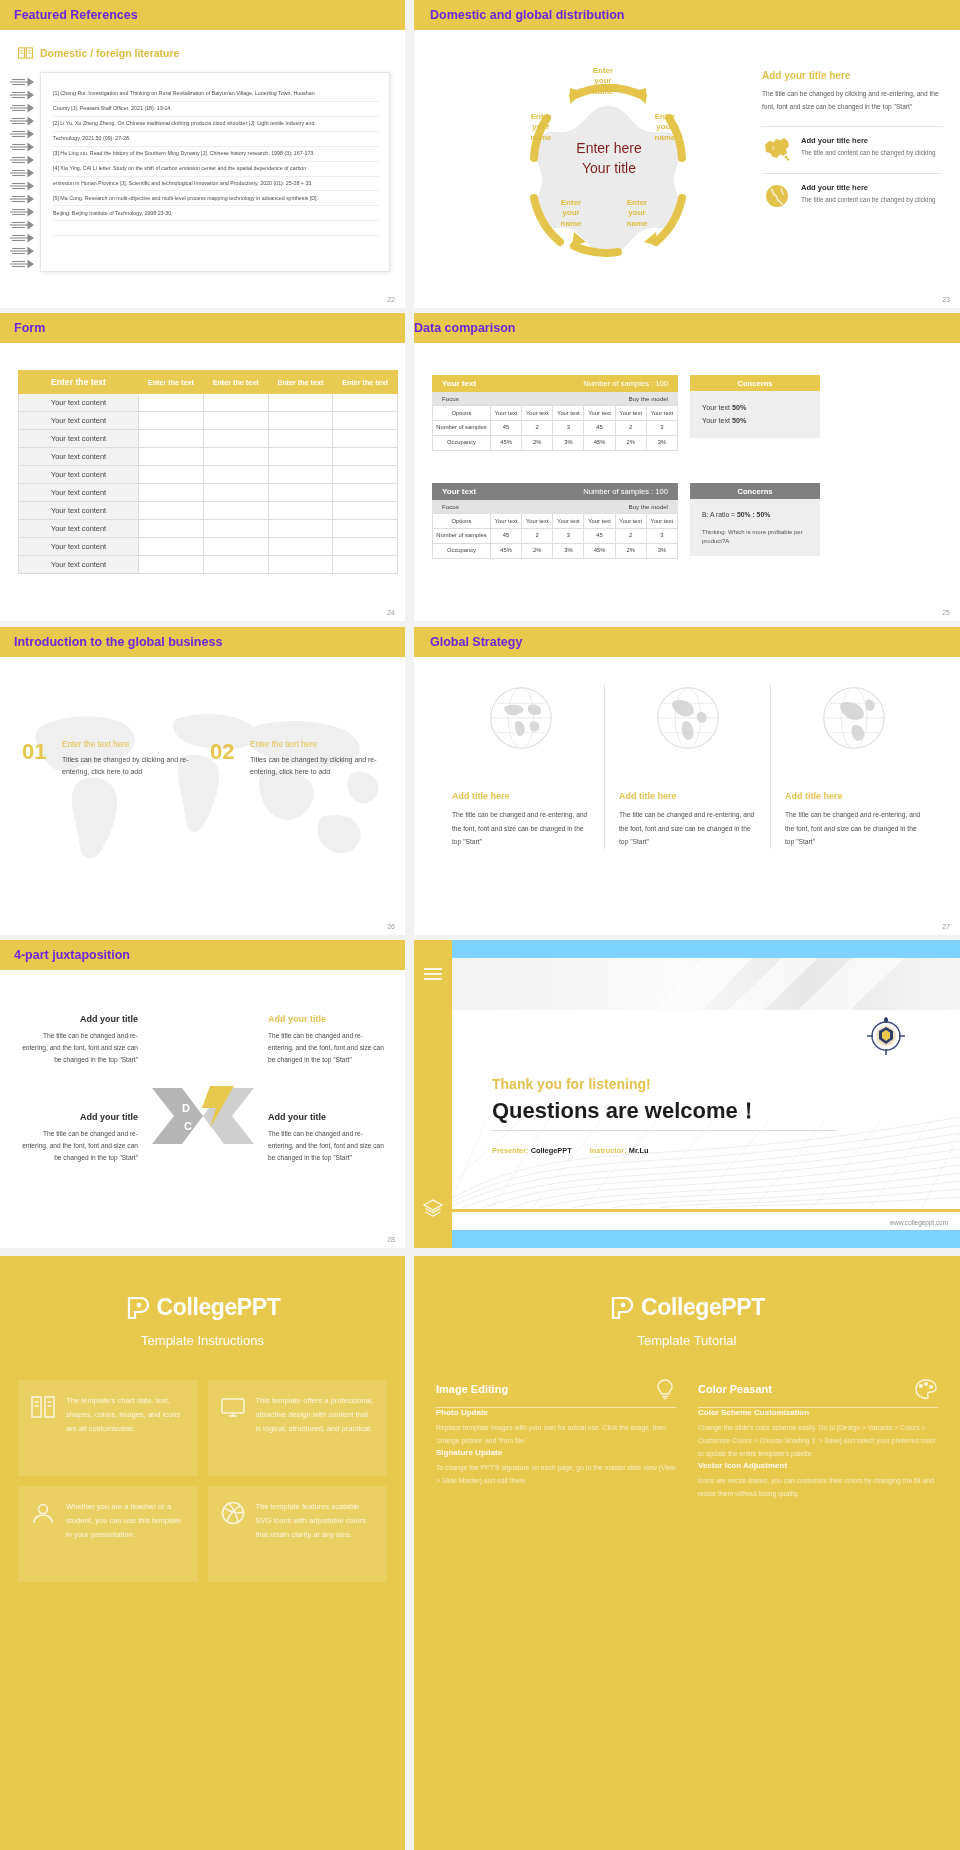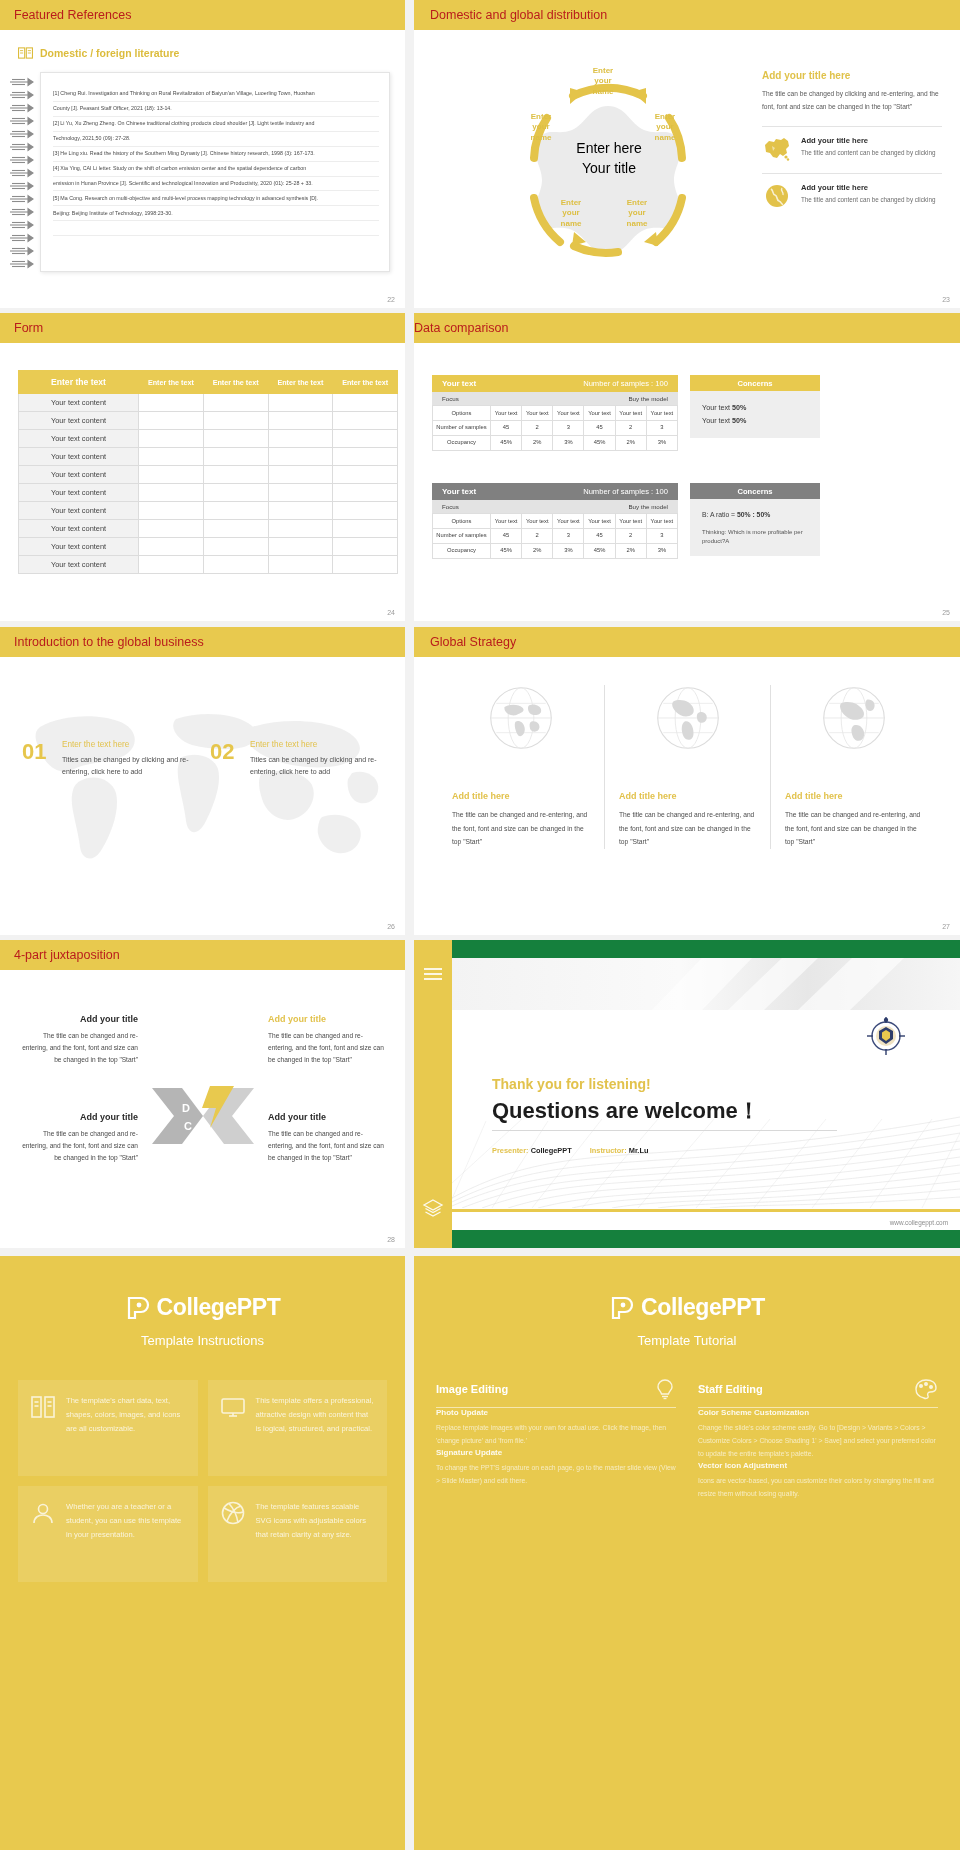--- a/index.html
+++ b/index.html
@@ -7,22 +7,22 @@
     width: 960px; height: 1850px;
     background: #ffffff;
     font-family: "Liberation Sans", sans-serif;
     overflow: hidden;
   }
   .deck { position: relative; width: 960px; height: 1850px; background:#f2f2f2; }
 
   
   .slide { position: absolute; background: #ffffff; overflow: hidden; }
   .hdr {
-    background: #e8c94e; color: #b91c1c;
-    font-weight: normal; display: flex; align-items: center;
+    background: #e8c94e; color: #6d28d9;
+    font-weight: bold; display: flex; align-items: center;
   }
   .pageno {
     position: absolute; right: 10px; bottom: 5px;
     font-size: 7px; color: #9b9b9b;
   }
 
   
   #s22 { left: 0; top: 0; width: 405px; height: 308px; }
   #s22 .hdr { height: 30px; width: 100%; padding-left: 14px; font-size: 12.5px; }
   #s22 .sect {
@@ -45,21 +45,21 @@
   #s22 .quills { position:absolute; left: 8px; top: 76px; width: 32px; }
   #s22 .quills svg { display:block; margin-bottom: 1px; }
 
   
   #s23 { left: 414px; top: 0; width: 546px; height: 308px; }
   #s23 .hdr { height: 30px; width: 100%; padding-left: 16px; font-size: 12.5px; }
   #s23 .donut { position: absolute; left: 84px; top: 58px; width: 220px; height: 218px; }
   #s23 .donut svg { display:block; }
   #s23 .ctr {
     position: absolute; left: 120px; top: 138px; width: 150px;
-    text-align: center; font-size: 14px; color: #000000; line-height: 1.45;
+    text-align: center; font-size: 14px; color: #7f1d1d; line-height: 1.45;
   }
   #s23 .nodelbl {
     position: absolute; text-align: center; color: #ddbf43;
     font-size: 8px; font-weight: bold; line-height: 1.3; width: 46px;
   }
   #s23 .rcol { position: absolute; left: 348px; top: 70px; width: 180px; }
   #s23 .rtitle { color: #e0c24a; font-weight: bold; font-size: 10px; margin-bottom: 7px; }
   #s23 .rbody { font-size: 6.6px; color: #595959; line-height: 1.95; }
   #s23 .ritem {
     display: flex; gap: 9px; align-items: flex-start;
@@ -142,21 +142,21 @@
   #s28 { left: 0; top: 940px; width: 405px; height: 308px; }
   #s28 .hdr { height: 30px; width: 100%; padding-left: 14px; font-size: 12.5px; }
   #s28 .q { position: absolute; width: 118px; }
   #s28 .q h4 { font-size: 9px; font-weight: bold; margin-bottom: 6px; }
   #s28 .q p { font-size: 6.6px; color: #4a4a4a; line-height: 1.85; }
   #s28 .q.dark h4 { color: #2b2b2b; }
   #s28 .q.gold h4 { color: #e2c24c; }
   #s28 .xlogo { position: absolute; left: 148px; top: 128px; width: 110px; height: 90px; }
 
   
-  #s29 { left: 414px; top: 940px; width: 546px; height: 308px; background: #15803d; }
+  #s29 { left: 414px; top: 940px; width: 546px; height: 308px; background: #7dd3fc; }
   #s29 .lbar { position: absolute; left: 0; top: 0; width: 38px; height: 308px; background: #e8c94e; }
   #s29 .card { position: absolute; left: 38px; top: 18px; width: 508px; height: 272px; background: #fff; overflow:hidden; }
   #s29 .topstrip { position:absolute; left:0; top:0; width: 508px; height: 52px; }
   #s29 .menuico { position: absolute; left: 10px; top: 28px; }
   #s29 .layerico { position: absolute; left: 8px; top: 258px; }
   #s29 .emblem { position: absolute; right: 52px; top: 56px; width: 44px; height: 44px; }
   #s29 .ty { position: absolute; left: 40px; top: 118px; color: #e2c24c; font-size: 14px; font-weight: bold; }
   #s29 .qw { position: absolute; left: 40px; top: 138px; color: #1d1d1d; font-size: 22px; font-weight: bold; }
   #s29 .rule { position: absolute; left: 40px; top: 172px; width: 345px; height: 1px; background: #d8d8d8; }
   #s29 .meta { position: absolute; left: 40px; top: 188px; font-size: 7.4px; display:flex; gap: 18px; align-items:center; }
@@ -865,21 +865,21 @@
           <p>Replace template images with your own for actual use. Click the image, then 'change picture' and 'from file.'</p>
         </div>
         <div class="tutitem">
           <h5>Signature Update</h5>
           <p>To change the PPT'S signature on each page, go to the master slide view (View &gt; Slide Master) and edit there.</p>
         </div>
       </div>
 
       <div class="tutcol">
         <div class="tuthead">
-          <h3>Staff Editing</h3>
+          <h3>Color Peasant</h3>
           <svg width="24" height="22" viewBox="0 0 24 22">
             <g fill="none" stroke="#fff" stroke-width="1.4" opacity=".8">
               <path d="M2 11 C2 5 7 2 12 2 C18 2 22 5 22 10 C22 14 18 14 16 14 C14 14 13 16 14 18 C15 20 12 21 10 20 C5 19 2 16 2 11 Z"></path>
               <circle cx="7" cy="8" r="1.3" fill="#fff"></circle>
                 <circle cx="12" cy="6" r="1.3" fill="#fff"></circle>
               <circle cx="17" cy="9" r="1.3" fill="#fff"></circle>
             </g>
           </svg>
         </div>
         <div class="tutitem">

